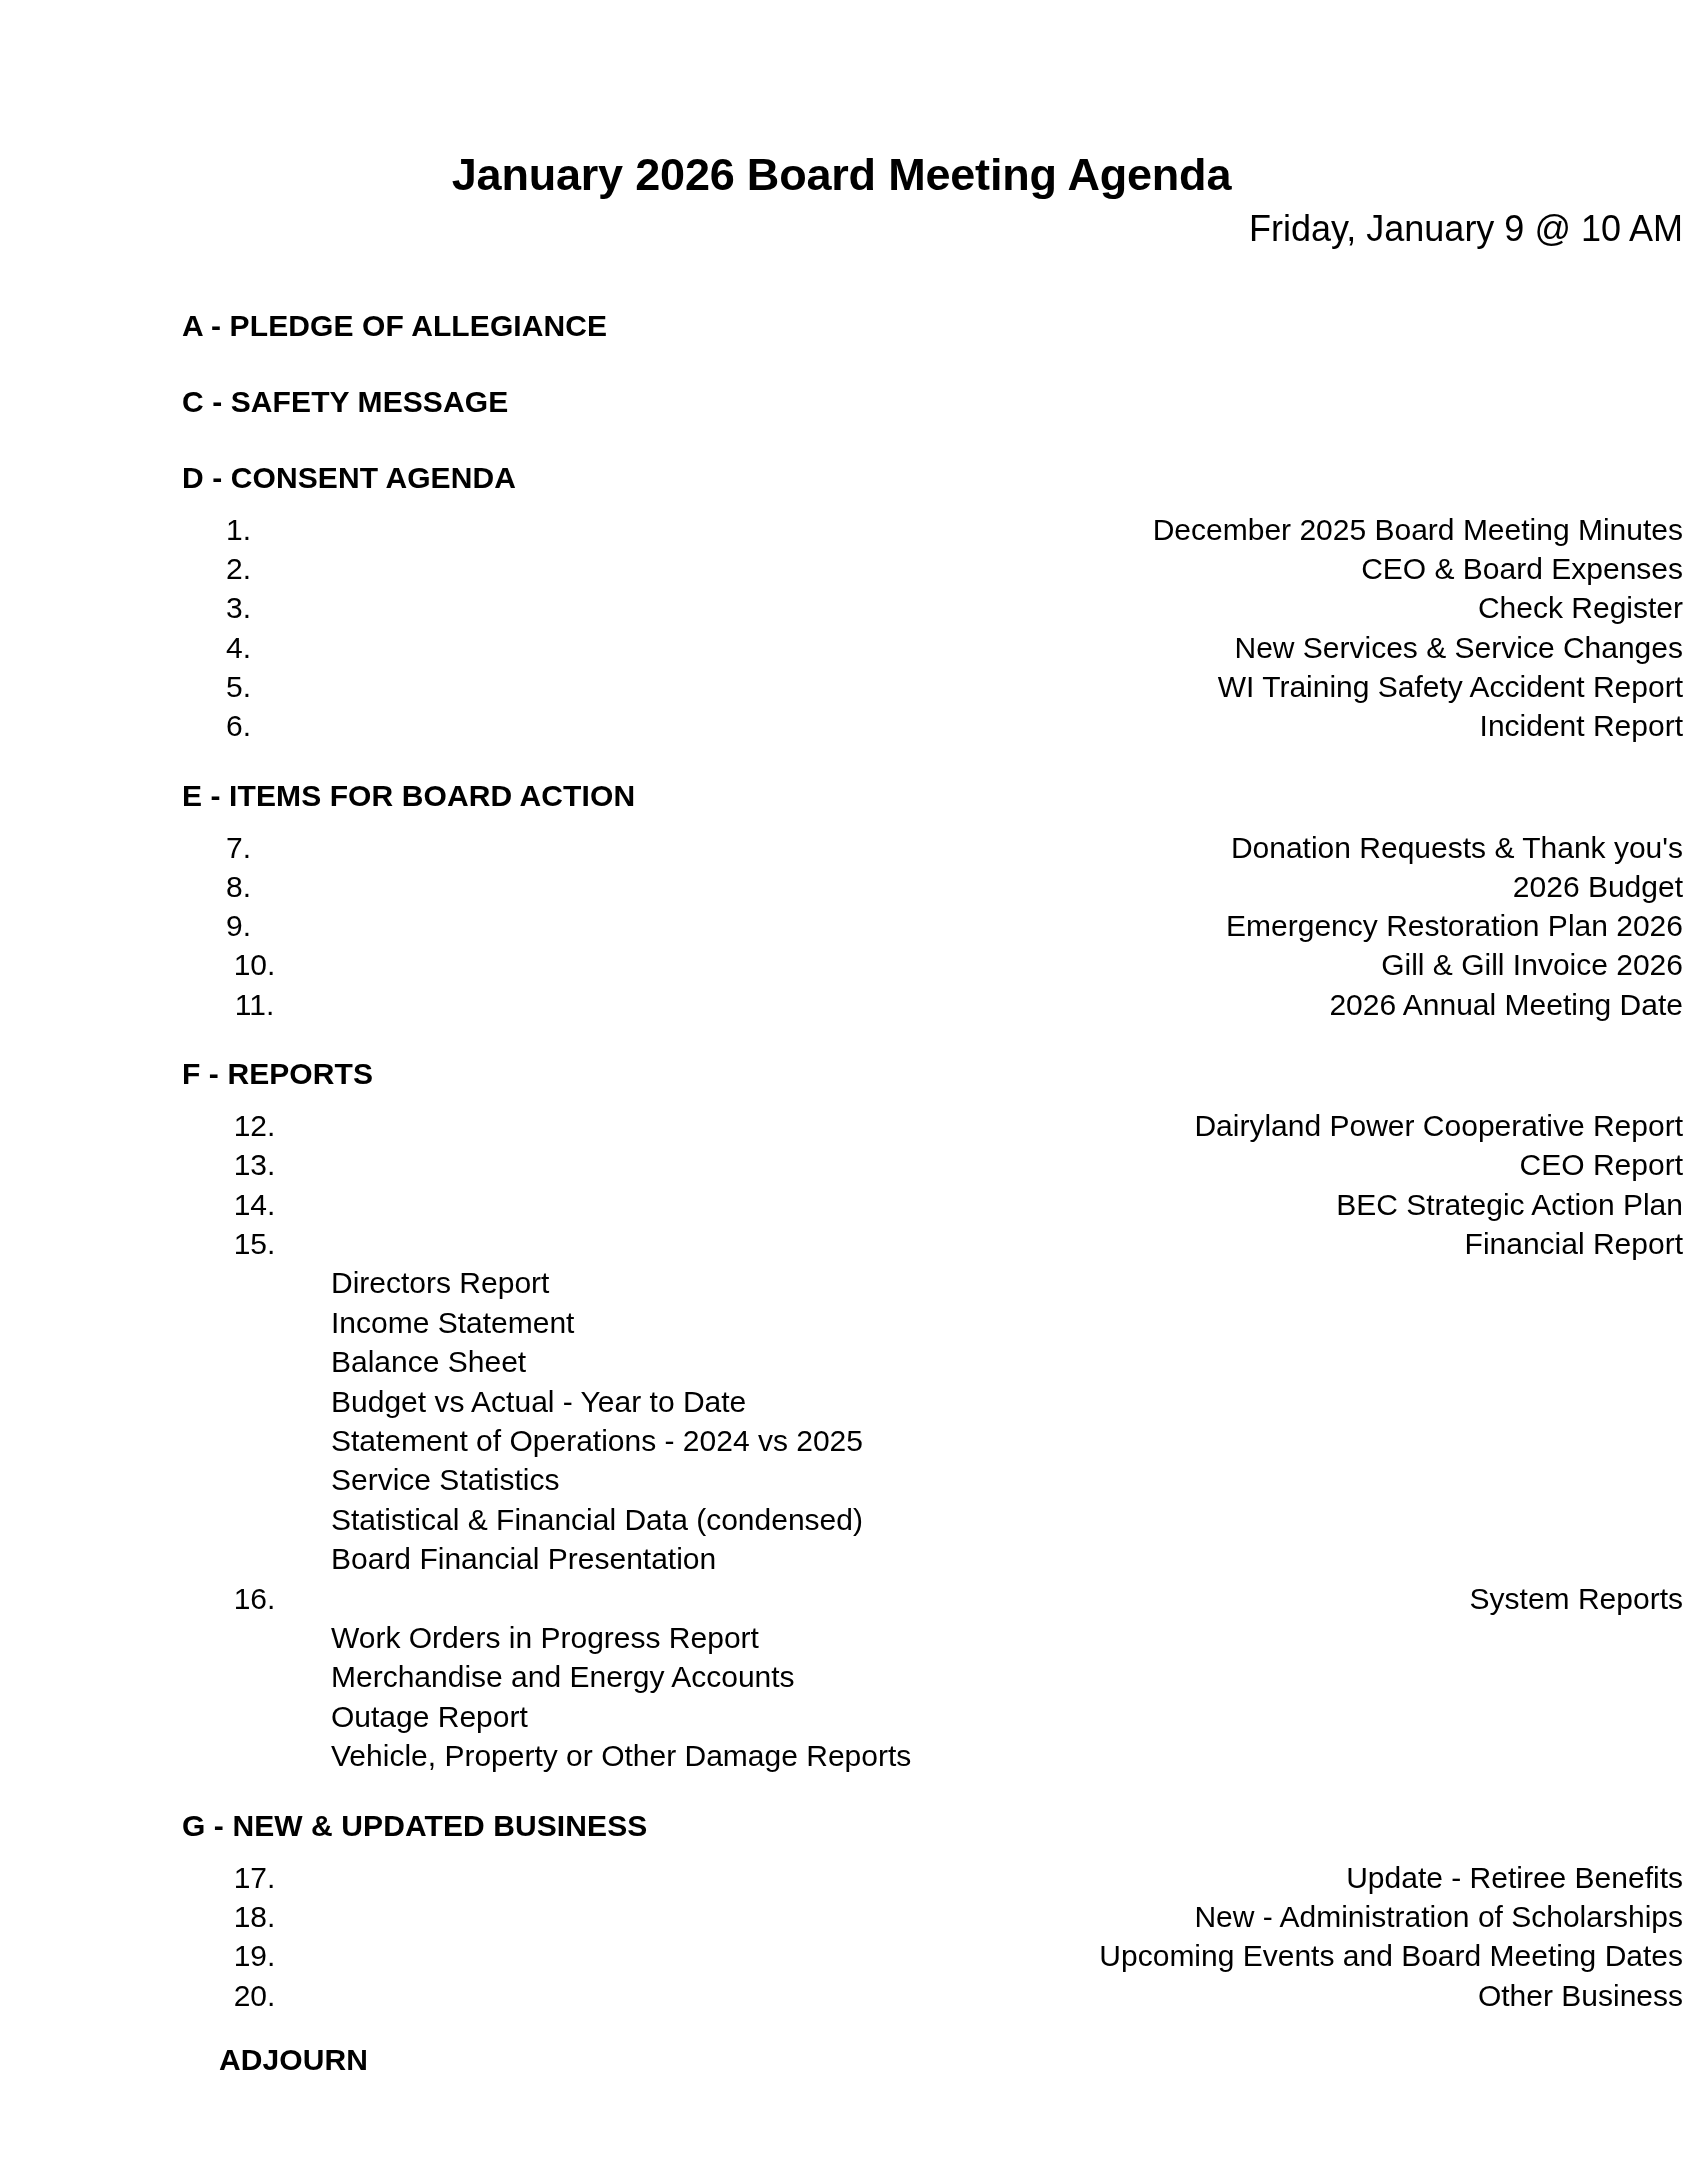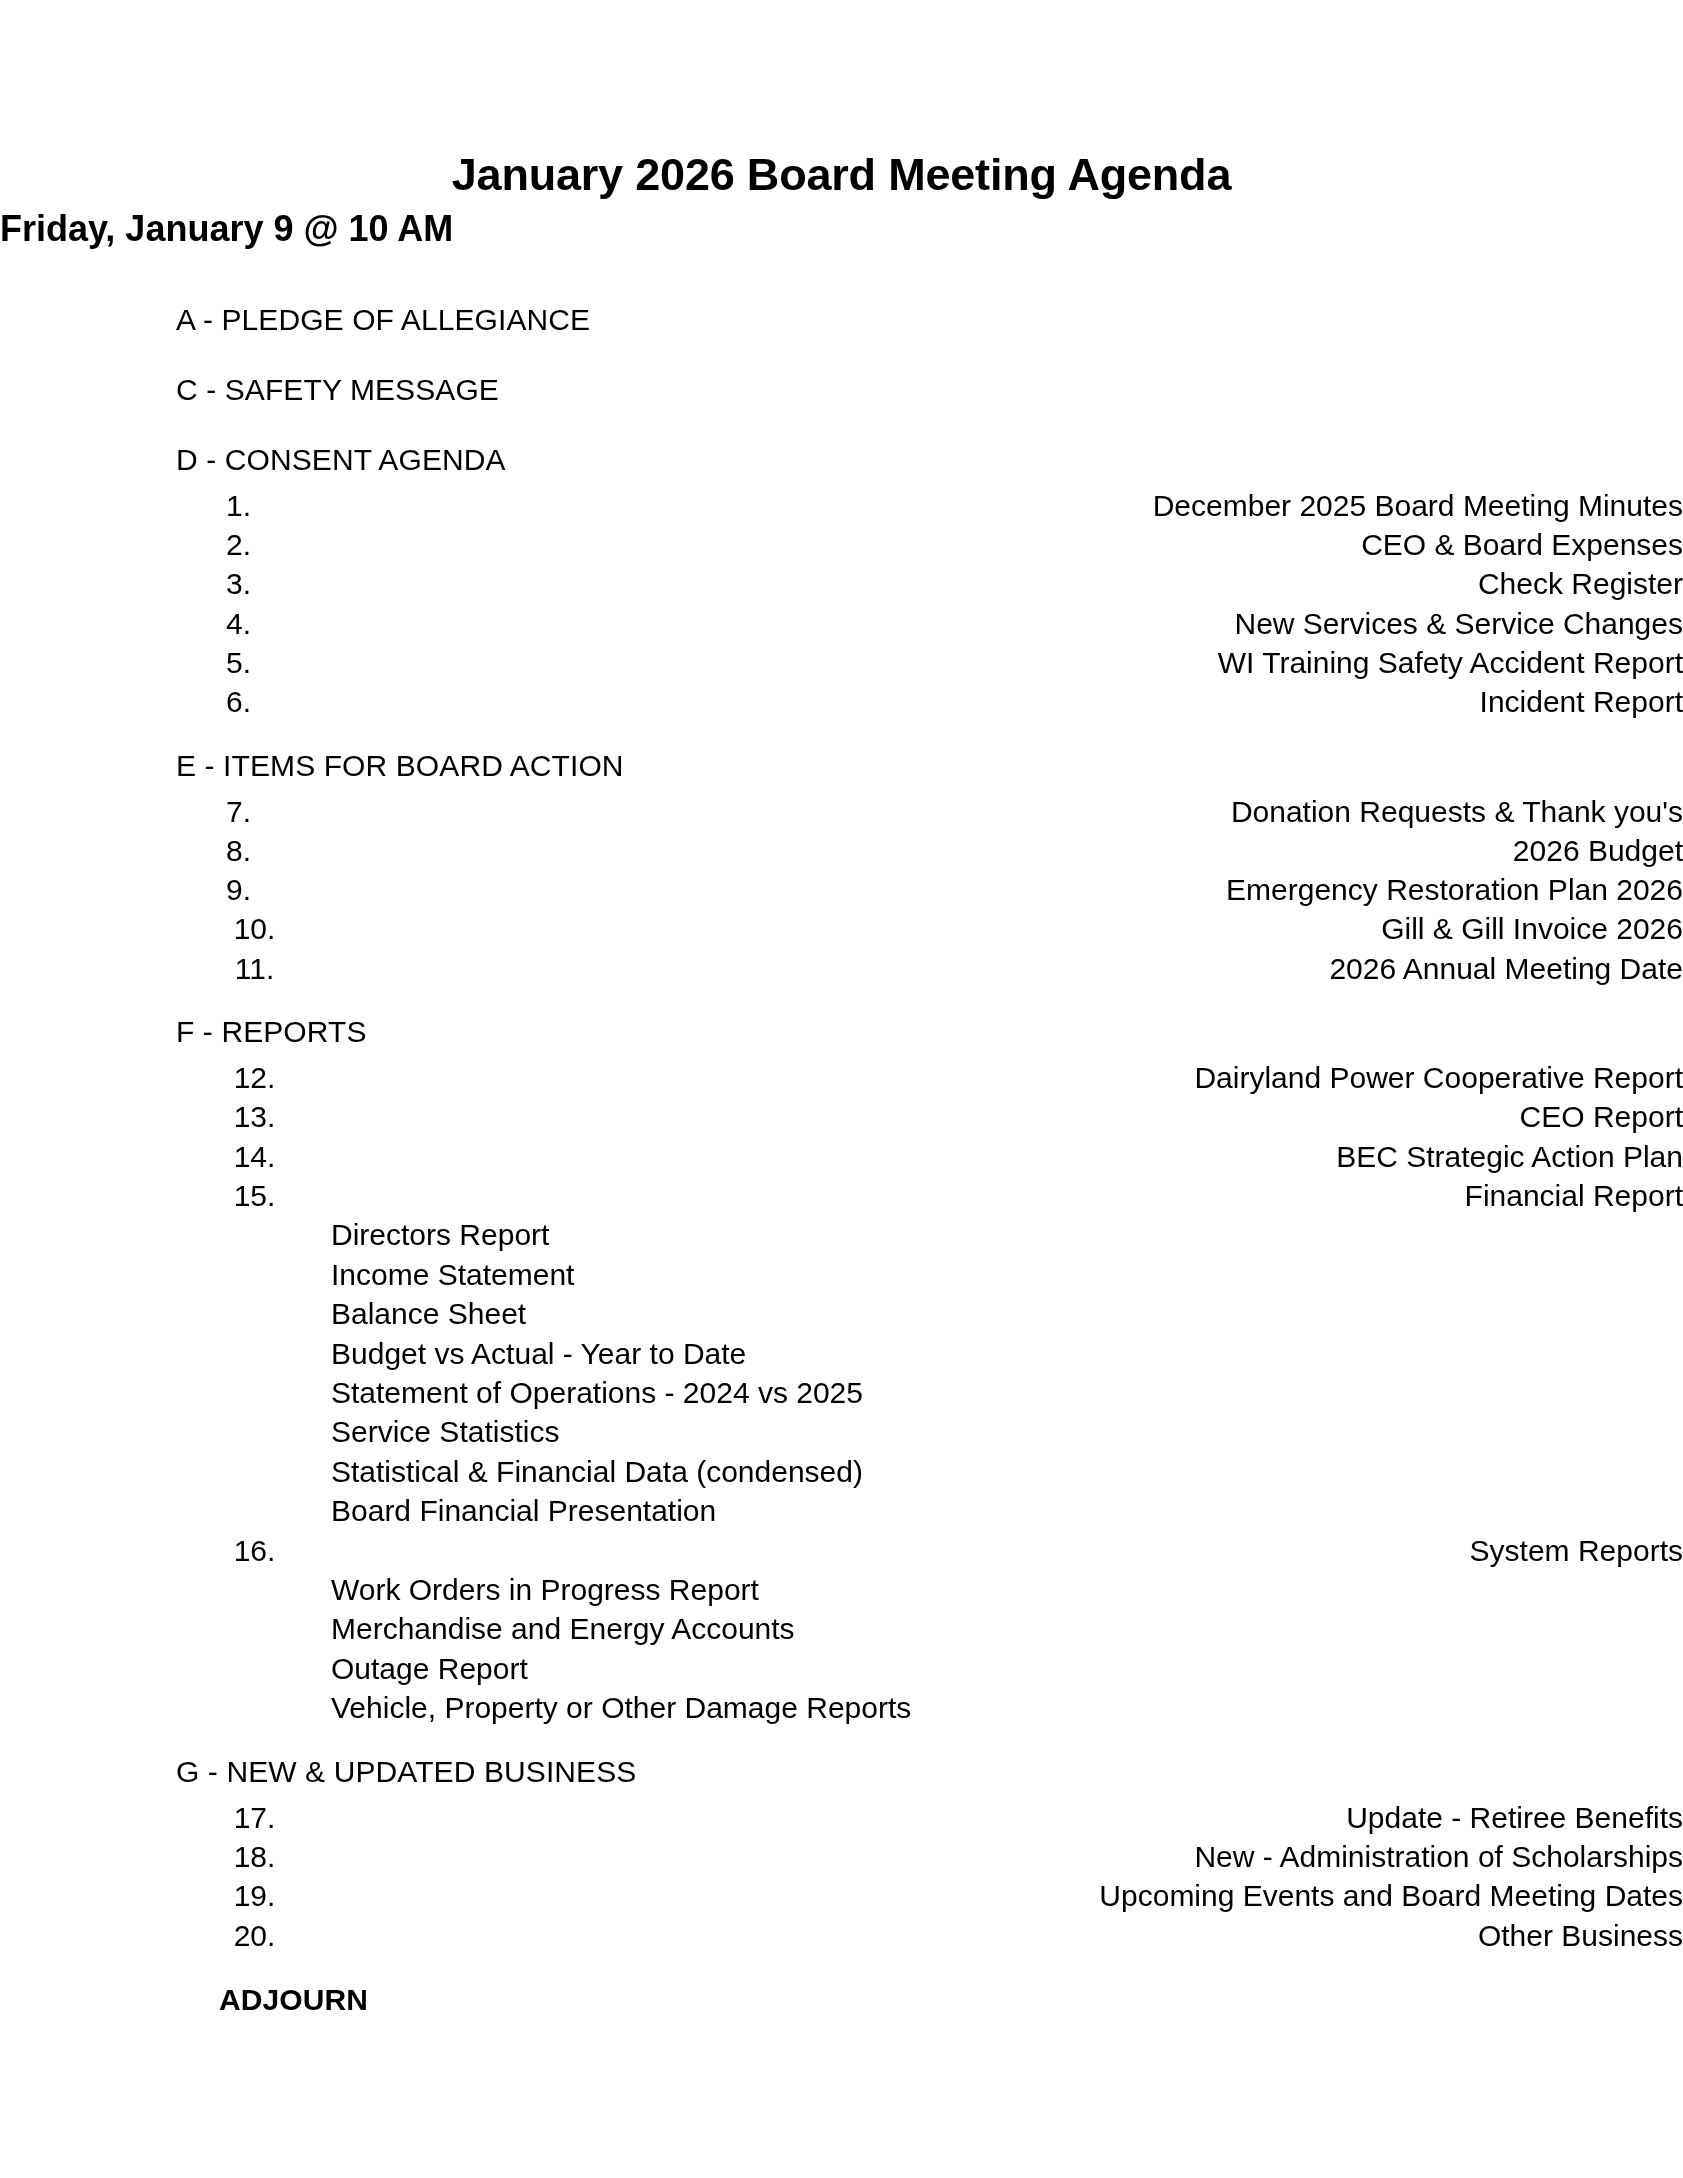--- a/index.html
+++ b/index.html
@@ -21,34 +21,34 @@
   .doc-title {
     text-align: center;
     font-size: 45px;
     font-weight: bold;
     letter-spacing: -0.2px;
     margin: 0;
     padding-top: 150px;
     line-height: 1.12;
   }
   .doc-subtitle {
-    text-align: left;
+    text-align: right;
     font-size: 36px;
-    font-weight: bold;
+    font-weight: normal;
     margin: 0;
     padding-top: 8px;
     line-height: 1.15;
   }
   .body-block {
     padding-top: 48px;
   }
   .section-head {
     font-size: 30px;
-    font-weight: normal;
-    margin: 0;
+    font-weight: bold;
+    margin: 6px;
     padding-left: 176px;
     padding-top: 26px;
     padding-bottom: 8px;
     line-height: 1.2;
     letter-spacing: 0.1px;
   }
   .section-head.first {
     padding-top: 4px;
   }
   .item-list {

